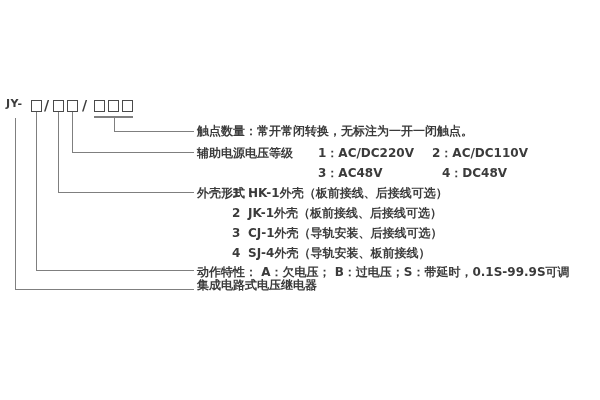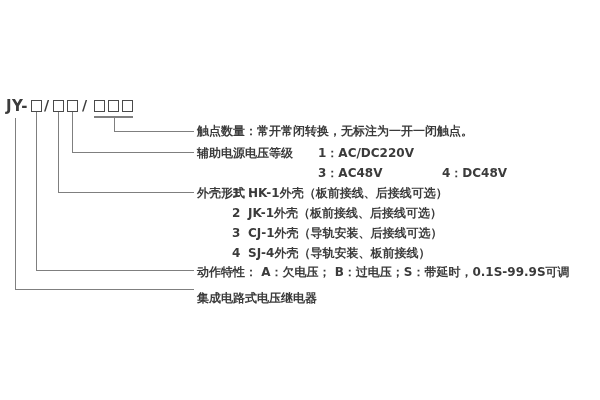--- a/index.html
+++ b/index.html
@@ -8,21 +8,21 @@
     background:#ffffff;
     font-family:"DejaVu Sans","Liberation Sans",sans-serif;
     position:relative;
     overflow:hidden;
   }
   .stage{position:absolute;left:0;top:0;width:600px;height:400px;}
 
   
   .prefix{
     position:absolute;left:6px;top:97px;
-    font-size:15px;font-weight:bold;color:#3c3c3c;
+    font-size:11px;font-weight:bold;color:#3c3c3c;
     letter-spacing:0.5px;
   }
   .dbox{
     position:absolute;top:100px;width:9px;height:10px;
     border:1.6px solid #4a4a4a;background:#fff;
   }
   .b1{left:31px}.b2{left:53px}.b3{left:67px}
   .b4{left:94px}.b5{left:108px}.b6{left:122px}
   .slash{
     position:absolute;top:97px;
@@ -49,21 +49,21 @@
     white-space:nowrap;line-height:12px;
   }
   .r1{left:197px;top:125px;}
   .r2a{left:197px;top:147px;} .r2b{left:318px;top:147px;} .r2c{left:432px;top:147px;}
   .r3a{left:318px;top:167px;} .r3b{left:442px;top:167px;}
   .r4{left:197px;top:187px;}
   .shell-num{position:absolute;left:232px;font-size:12px;font-weight:600;color:#3b3b3b;line-height:12px;}
   .shell-desc{position:absolute;left:248px;font-size:12px;font-weight:600;color:#3b3b3b;white-space:nowrap;line-height:12px;text-align:center;}
   .sr0{top:187px}.sr1{top:207px}.sr2{top:227px}.sr3{top:247px}
   .r8{left:197px;top:266px;text-align:center;}
-  .r9{left:197px;top:292px;}
+  .r9{left:197px;top:279px;}
 </style>
 </head>
 <body>
 
 <div class="stage">
 
   <span class="prefix">JY-</span>
   <span class="dbox b1"></span>
   <span class="slash s1">/</span>
   <span class="dbox b2"></span>
@@ -77,20 +77,21 @@
   <div class="conn c-contacts"></div>
   <div class="conn c-aux"></div>
   <div class="conn c-shell"></div>
   <div class="conn c-action"></div>
   <div class="conn c-product"></div>
 
   <span class="lbl r1">触点数量：常开常闭转换，无标注为一开一闭触点。</span>
 
   <span class="lbl r2a">辅助电源电压等级</span>
   <span class="lbl r2b">1：AC/DC220V</span>
+  <span class="lbl r2c">2：AC/DC110V</span>
   <span class="lbl r3a">3：AC48V</span>
   <span class="lbl r3b">4：DC48V</span>
 
   <span class="lbl r4">外壳形式：</span>
   <span class="shell-num sr0">1</span>
   <span class="shell-desc sr0">HK-1外壳（板前接线、后接线可选）</span>
   <span class="shell-num sr1">2</span>
   <span class="shell-desc sr1">JK-1外壳（板前接线、后接线可选）</span>
   <span class="shell-num sr2">3</span>
   <span class="shell-desc sr2">CJ-1外壳（导轨安装、后接线可选）</span>

